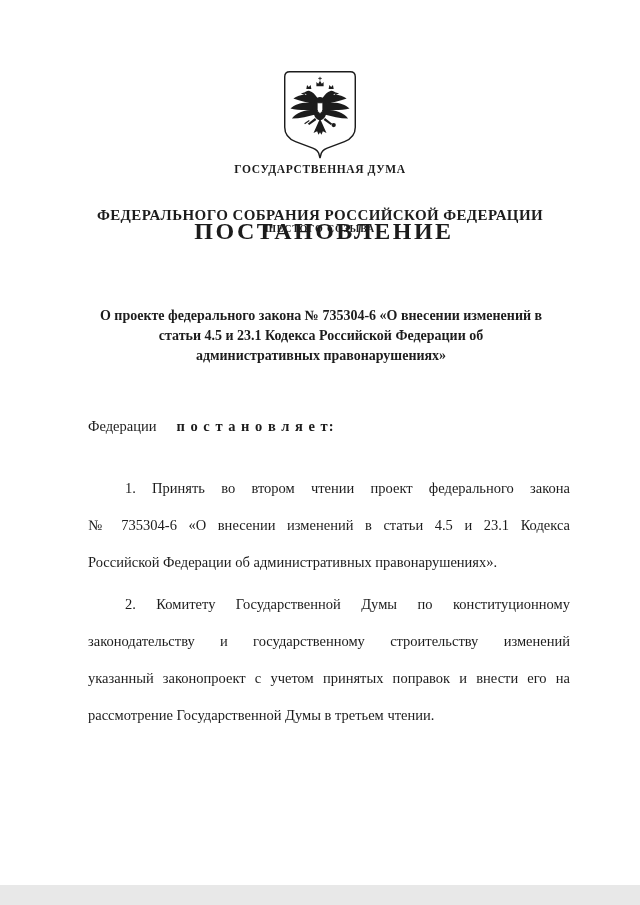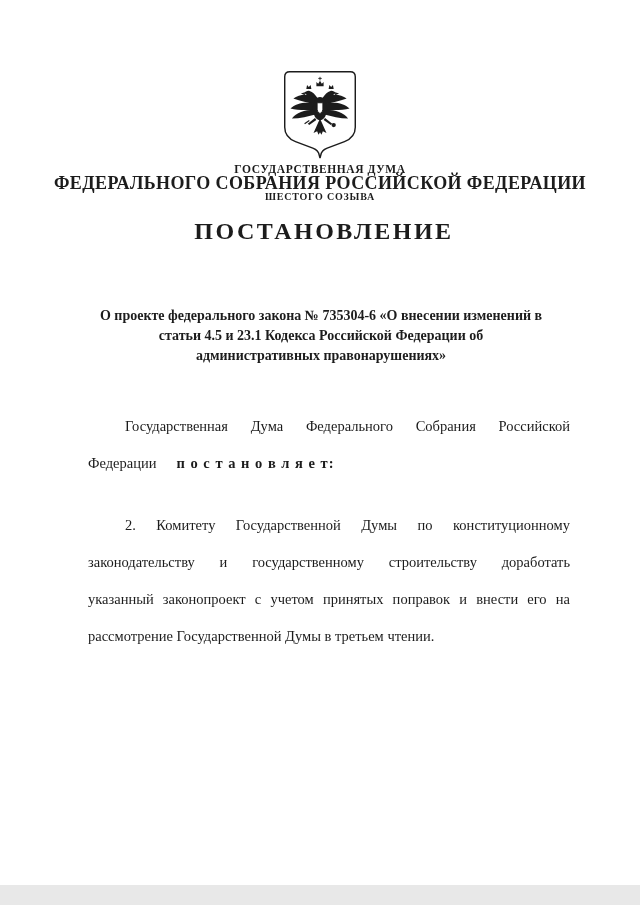--- a/index.html
+++ b/index.html
@@ -27,21 +27,21 @@
   
   .letterhead {
     position: absolute;
     top: 162px;
     left: 0;
     width: 100%;
     text-align: center;
     font-weight: bold;
   }
   .lh-1 { font-size: 11.5px; line-height: 14px; letter-spacing: 0.6px; }
-  .lh-2 { font-size: 18px; line-height: 14px; letter-spacing: 0.4px; }
+  .lh-2 { font-size: 15px; line-height: 14px; letter-spacing: 0.4px; margin-top: 32px; }
   .lh-3 { font-size: 10px;   line-height: 14px; letter-spacing: 0.8px; }
   
   .doc-title {
     position: absolute;
     top: 216px;
     left: 0;
     width: 100%;
     text-align: center;
   }
   .title-1 {
@@ -147,24 +147,28 @@
   </div>
 
   <div class="subject" id="subject">
       <div class="subject-line">О проекте федерального закона № 735304-6 «О внесении изменений в</div>
       <div class="subject-line">статьи 4.5 и 23.1 Кодекса Российской Федерации об</div>
       <div class="subject-line">административных правонарушениях»</div>
     </div>
 
   <div class="body-text" id="body-text">
       <div class="para">
-        <div class="line first"><span>Государственная Дума Федерального Собрания Российской</span></div>
         <div class="line last"><span>Федерации</span><b>п о с т а н о в л я е т:</b></div>
       </div>
       <div class="para">
+        <div class="line first"><span>1. Принять во втором чтении проект федерального закона</span></div>
+        <div class="line"><span>№ 735304-6 «О внесении изменений в статьи 4.5 и 23.1 Кодекса</span></div>
+        <div class="line last"><span>Российской Федерации об административных правонарушениях».</span></div>
+      </div>
+      <div class="para">
         <div class="line first"><span>2. Комитету Государственной Думы по конституционному</span></div>
-        <div class="line"><span>законодательству и государственному строительству доработать</span></div>
+        <div class="line"><span>законодательству и государственному строительству изменений</span></div>
         <div class="line"><span>указанный законопроект с учетом принятых поправок и внести его на</span></div>
         <div class="line last"><span>рассмотрение Государственной Думы в третьем чтении.</span></div>
       </div>
     </div>
 
 </div>
 
 </body></html>

